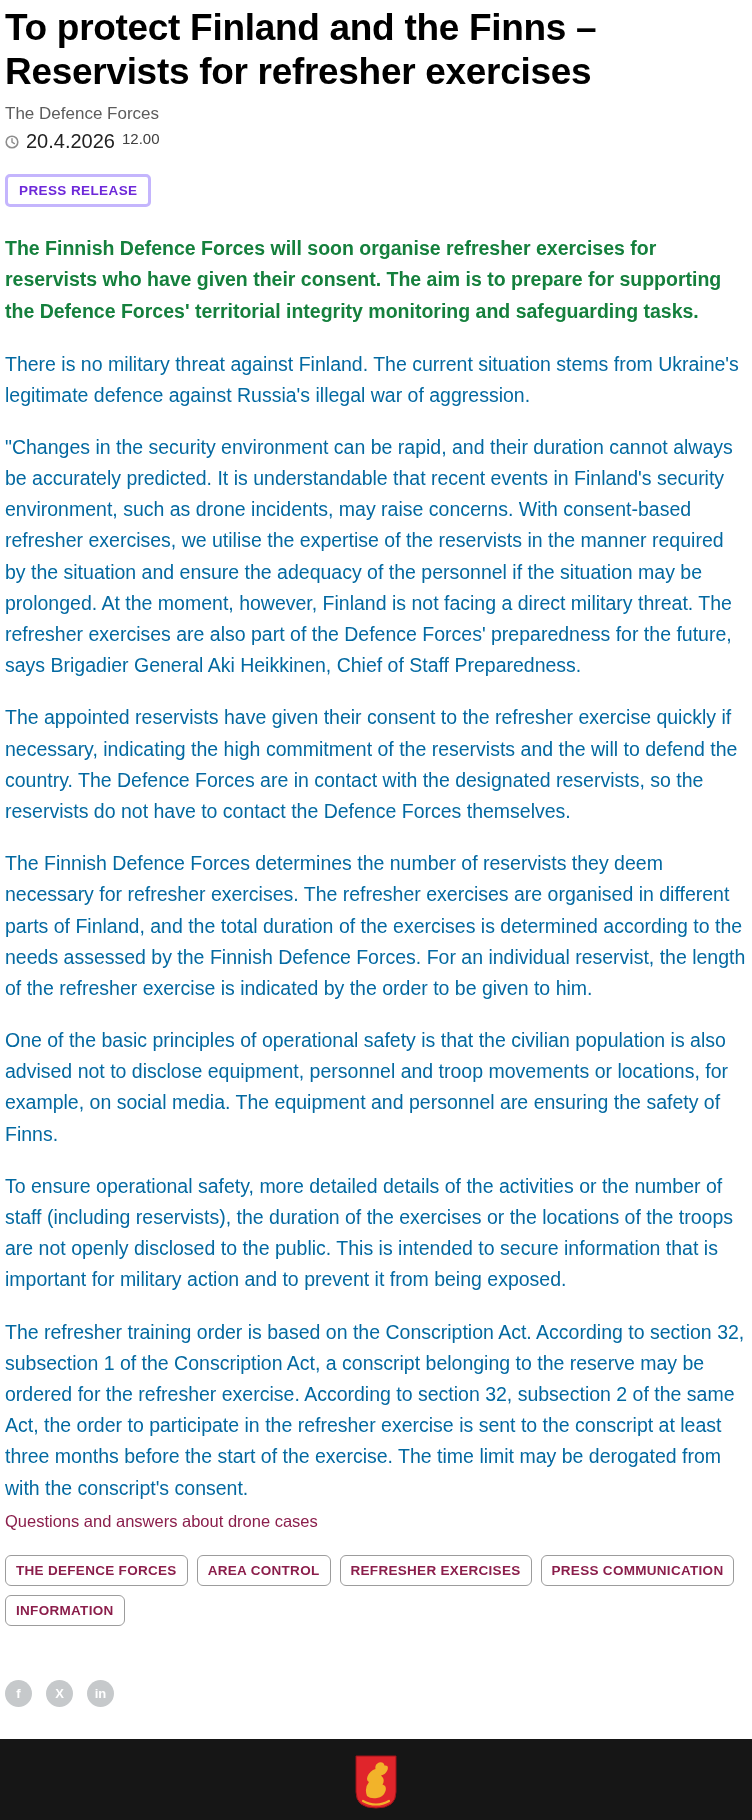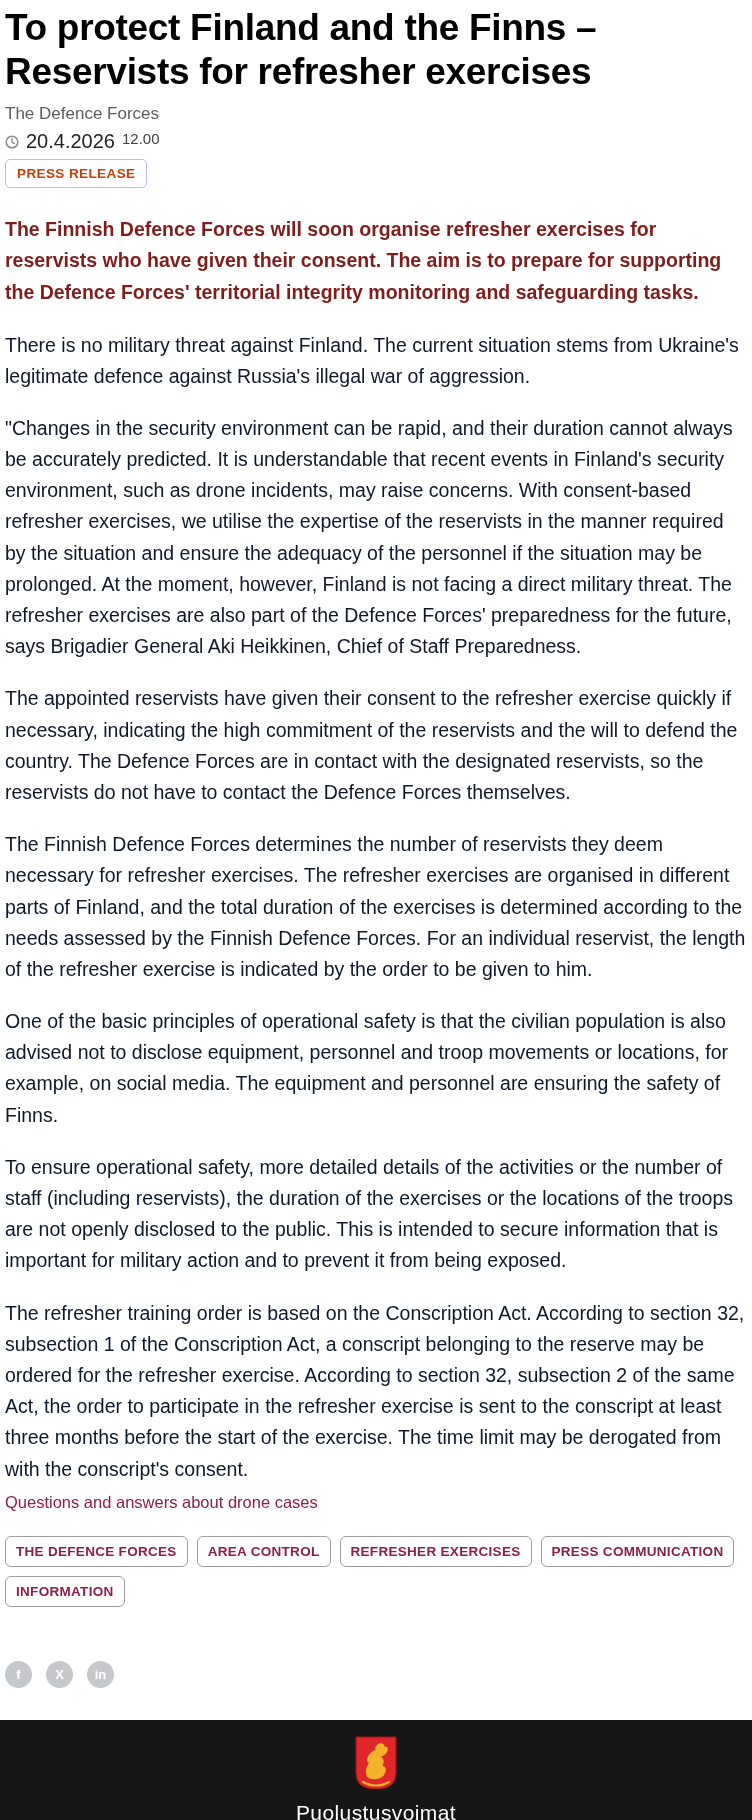--- a/index.html
+++ b/index.html
@@ -42,43 +42,43 @@
   .clock {
     position: relative;
     top: 1px;
     display: inline-flex;
     align-self: center;
   }
   .date { font-size: 20px; color: #222; }
   .time { font-size: 15px; color: #404040; }
   .badge {
     display: inline-block;
-    margin-top: 6px;
-    border: 1px solid #c4b5fd;
+    margin-top: 21px;
+    border: 3px solid #c4b5fd;
     border-radius: 5px;
     padding: 6px 11px;
     font-size: 13.5px;
     font-weight: 700;
     letter-spacing: 0.4px;
-    color: #c2410c;
+    color: #6d28d9;
     background: #fff;
   }
   .lead {
     margin-top: 26px;
     font-size: 19.5px;
     font-weight: 700;
     line-height: 1.62;
-    color: #7f1d1d;
+    color: #15803d;
     max-width: 745px;
   }
   .para {
     margin-top: 21px;
     font-size: 19.5px;
     line-height: 1.6;
-    color: #0f172a;
+    color: #0369a1;
     max-width: 745px;
   }
   .para strong { font-weight: 400; }
   .qa-link {
     display: inline-block;
     margin-top: 8px;
     font-size: 16.5px;
     color: var(--accent, #8b1e4b);
     text-decoration: none;
     cursor: pointer;

